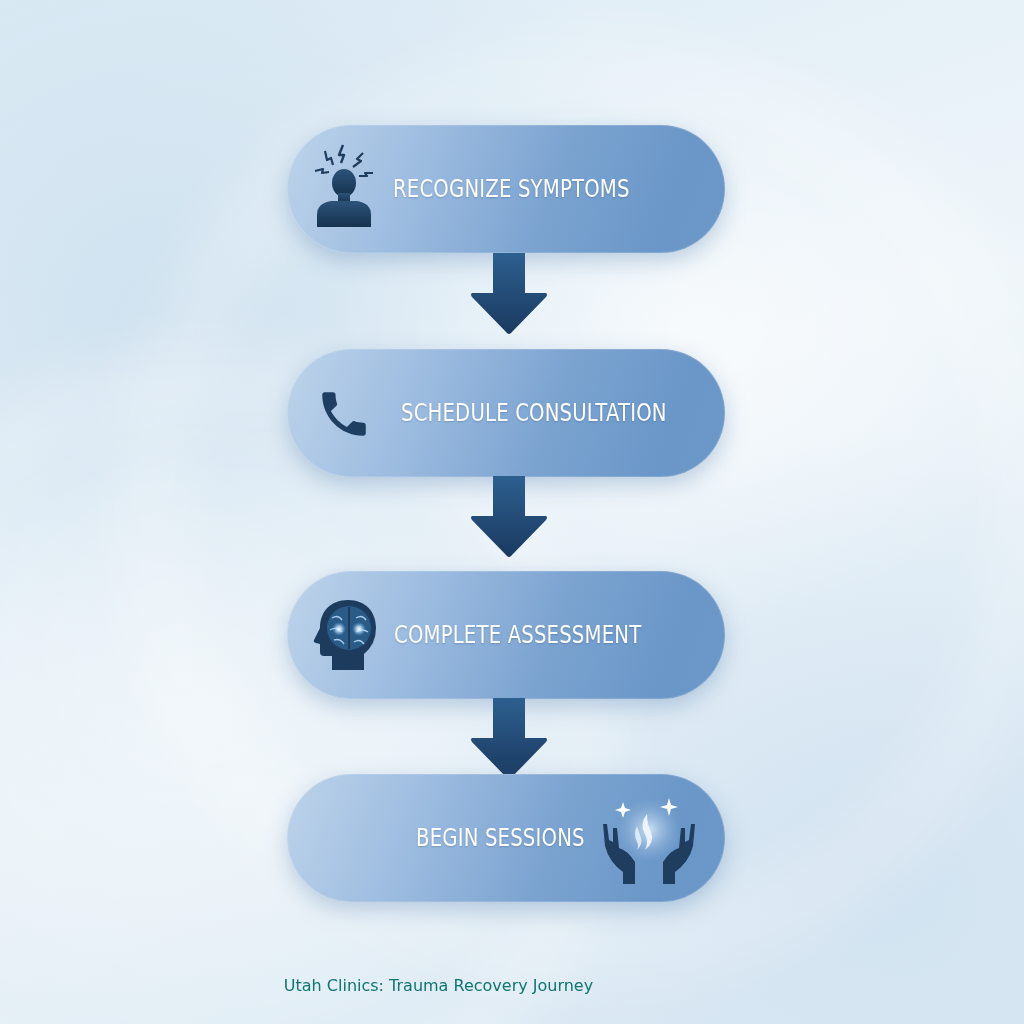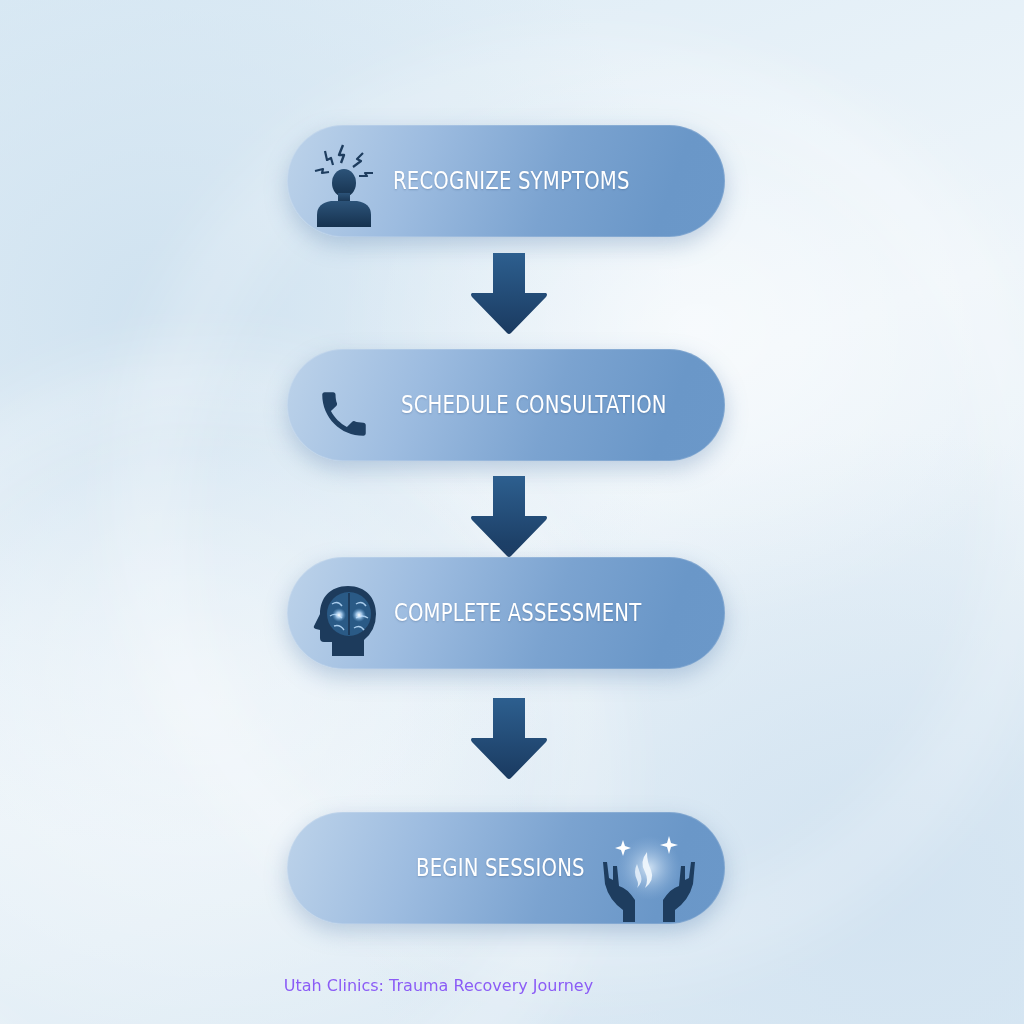--- a/index.html
+++ b/index.html
@@ -12,39 +12,39 @@
       radial-gradient(ellipse 700px 600px at 880px 880px, #d2e3f1 0%, rgba(210,227,241,0) 75%),
       linear-gradient(160deg, #dcebf5 0%, #eef5fa 45%, #e6f0f7 70%, #d9e8f3 100%);
     font-family: "Liberation Sans", sans-serif;
   }
   .swirl {
     position:absolute; border-radius:50%;
     border:60px solid rgba(255,255,255,0.25);
     filter: blur(30px);
   }
   .pill {
-    position:absolute; left:287px; width:438px; height:112px;
+    position:absolute; left:287px; width:438px; height:128px;
     border-radius:64px;
     background: linear-gradient(110deg, #bdd3ea 0%, #9dbce0 30%, #7ba3d0 60%, #6a97c8 85%, #6b98c9 100%);
     box-shadow: 0 8px 22px rgba(90,130,175,0.35), 0 0 0 1px rgba(255,255,255,0.15) inset;
     display:flex; align-items:center;
   }
   .pill .label {
     color:#ffffff;
     font-family: "DejaVu Sans", sans-serif;
     font-size:24px; letter-spacing:0.2px;
     transform: scaleX(0.82); transform-origin:left center;
     white-space:nowrap;
     text-shadow: 0 1px 2px rgba(30,60,100,0.25);
   }
   .icon { position:absolute; }
   .arrow { position:absolute; left:470px; width:78px; }
   .caption {
     position:absolute; left:0; width:877px; top:976px; text-align:center;
-    color:#8b5cf6; font-size:16px; font-family: "DejaVu Sans", sans-serif;
+    color:#0f766e; font-size:16px; font-family: "DejaVu Sans", sans-serif;
   }
 </style>
 </head>
 <body>
 
 <div class="swirl" style="left:120px; top:40px; width:820px; height:820px;"></div>
 <div class="swirl" style="left:-200px; top:350px; width:700px; height:700px;"></div>
 
 <div class="pill" style="top:125px;">
   <svg class="icon" style="left:26px; top:18px;" width="62" height="84" viewBox="0 0 62 84">
@@ -83,21 +83,21 @@
   <svg class="icon" style="left:28px; top:36px;" width="58" height="58" viewBox="0 0 24 24">
     <path fill="#1f3f62" d="M6.6 10.8c1.4 2.8 3.8 5.1 6.6 6.6l2.2-2.2c.3-.3.7-.4 1-.2 1.1.4 2.3.6 3.6.6.6 0 1 .4 1 1V20c0 .6-.4 1-1 1C10.6 21 3 13.4 3 4c0-.6.4-1 1-1h3.5c.6 0 1 .4 1 1 0 1.3.2 2.5.6 3.6.1.3 0 .7-.2 1l-2.3 2.2z" transform="rotate(0 12 12)"></path>
   </svg>
   <span class="label" style="margin-left:104px;">SCHEDULE CONSULTATION</span>
 </div>
 
 <svg class="arrow" style="top:476px;" width="78" height="84" viewBox="0 0 78 84">
   <path d="M23 0 L55 0 L55 40 L76 40 Q78 41 76 44 L41 80 Q39 82 37 80 L2 44 Q0 41 2 40 L23 40 Z" fill="url(#ag)"></path>
 </svg>
 
-<div class="pill" style="top:557px;">
+<div class="pill" style="top:571px;">
   <svg class="icon" style="left:25px; top:27px;" width="66" height="72" viewBox="0 0 66 72">
     <defs>
       <radialGradient id="glow" cx="0.5" cy="0.5" r="0.5">
         <stop offset="0" stop-color="#ffffff"></stop>
           <stop offset="0.4" stop-color="#bfe0ff" stop-opacity="0.8"></stop>
           <stop offset="1" stop-color="#6aa6d8" stop-opacity="0"></stop>
       </radialGradient>
     </defs>
 
     <path d="M36 2 C18 2 8 14 8 30 L2 42 Q1 44 4 45 L8 46 L8 54 Q8 58 12 58 L20 58 L20 72 L52 72 L52 56 Q64 46 64 30 C64 14 54 2 36 2 Z" fill="#1d3b5c"></path>
@@ -108,21 +108,21 @@
     <circle cx="27" cy="31" r="7" fill="url(#glow)"></circle>
     <circle cx="47" cy="31" r="7" fill="url(#glow)"></circle>
   </svg>
   <span class="label" style="margin-left:107px;">COMPLETE ASSESSMENT</span>
 </div>
 
 <svg class="arrow" style="top:698px;" width="78" height="84" viewBox="0 0 78 84">
   <path d="M23 0 L55 0 L55 40 L76 40 Q78 41 76 44 L41 80 Q39 82 37 80 L2 44 Q0 41 2 40 L23 40 Z" fill="url(#ag)"></path>
 </svg>
 
-<div class="pill" style="top:812px;">
+<div class="pill" style="top:774px;">
   <span class="label" style="margin-left:129px;">BEGIN SESSIONS</span>
   <svg class="icon" style="left:312px; top:22px;" width="100" height="88" viewBox="0 0 100 88">
     <defs>
       <radialGradient id="glow2" cx="0.5" cy="0.5" r="0.5">
         <stop offset="0" stop-color="#dbeaf8" stop-opacity="0.9"></stop>
           <stop offset="1" stop-color="#8fb4dc" stop-opacity="0"></stop>
       </radialGradient>
     </defs>
     <circle cx="50" cy="34" r="32" fill="url(#glow2)"></circle>
 

